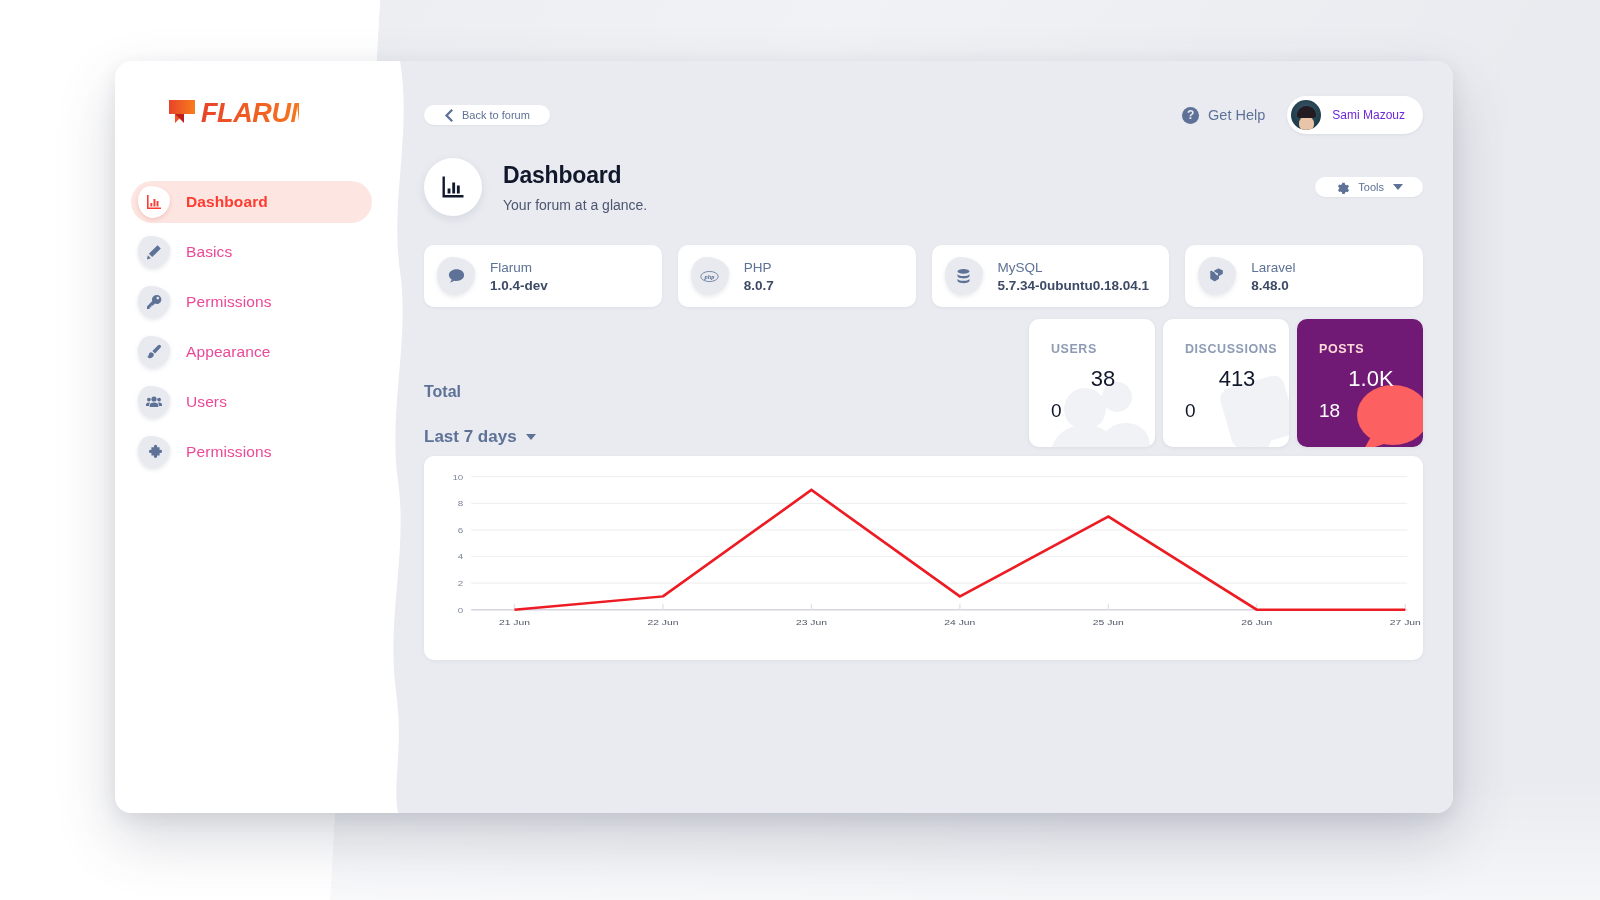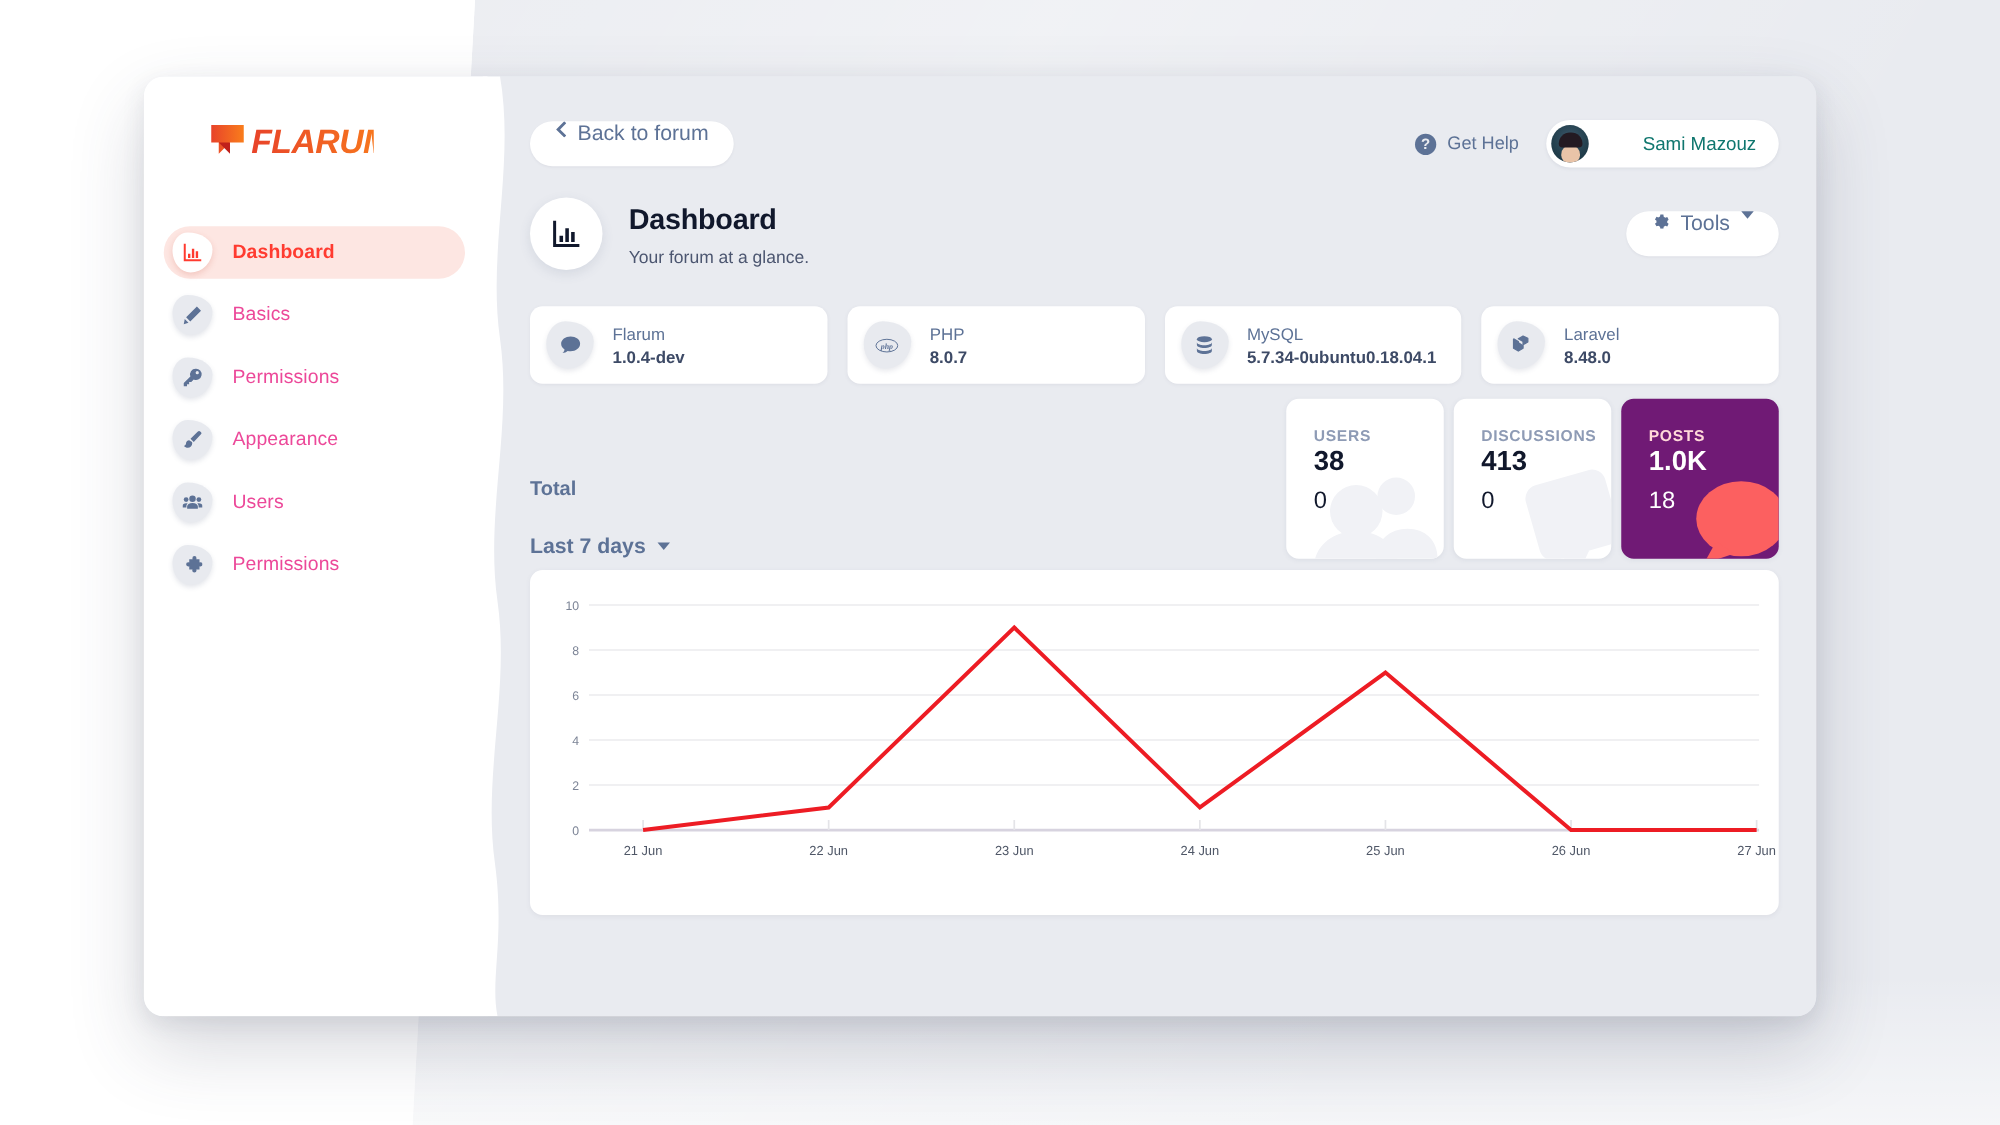--- a/index.html
+++ b/index.html
@@ -88,24 +88,24 @@
     background: #e9ebf0;
     padding: 0 30px 0 34px;
   }
 
   
   .topbar {
     display: flex; align-items: center; justify-content: space-between;
     padding-top: 35px;
   }
   .pill {
-    display: inline-flex; gap: 9px;
-    height: 36px; padding: 0 20px;
+    display: inline-flex; align-items: center; gap: 9px;
+    height: 20px; padding: 0 20px;
     border-radius: 18px; background: #ffffff;
-    color: #5d7296; font-size: 17px;
+    color: #5d7296; font-size: 11px;
     cursor: pointer; border: none; white-space: nowrap;
     box-shadow: 0 1px 2px rgba(80,90,120,0.07);
   }
   .pill svg { fill: #5d7296; }
   .topbar-right { display: flex; align-items: center; gap: 22px; }
   .gethelp {
     display: inline-flex; align-items: center; gap: 9px;
     color: #5d7296; font-size: 14.5px; cursor: pointer;
   }
   .gethelp .q {
@@ -129,21 +129,21 @@
     width: 15px; height: 15px; margin-left: -7.5px;
     border-radius: 50% 50% 45% 45%;
     background: #e9c4a8;
   }
   .avatar::after {
     content: ""; position: absolute; left: 50%; top: 20%;
     width: 19px; height: 12px; margin-left: -9.5px;
     border-radius: 9px 9px 3px 3px;
     background: #231a22;
   }
-  .userpill .uname { color: #0f766e; font-size: 15px; margin-left: 32px; }
+  .userpill .uname { color: #6d28d9; font-size: 12px; }
 
   
   .pagehead {
     display: flex; align-items: center; justify-content: space-between;
     margin-top: 24px;
   }
   .pagehead-left { display: flex; align-items: center; gap: 21px; }
   .head-icon {
     width: 58px; height: 58px; border-radius: 50%;
     background: #ffffff;
@@ -180,40 +180,40 @@
     display: flex; gap: 8px; z-index: 4;
   }
   .statcard {
     width: 126px; height: 128px;
     border-radius: 10px; background: #ffffff;
     position: relative; overflow: hidden;
     padding: 23px 0 0 22px;
     box-shadow: 0 1px 4px rgba(80,90,120,0.09);
   }
   .statcard .k { font-size: 12.5px; font-weight: bold; letter-spacing: .55px; color: #8e9bb5; position: relative; z-index: 2; }
-  .statcard .total { font-size: 22px; font-weight: bold; color: #11182c; position: relative; z-index: 2; }
+  .statcard .total { font-size: 22px; font-weight: normal; color: #11182c; margin-top: 10px; position: relative; z-index: 2; text-align: center; }
   .statcard .period { font-size: 19px; color: #11182c; margin-top: 8px; position: relative; z-index: 2; }
   .statcard.accent { background: #701a75; }
   .statcard.accent .k { color: #ffd9d9; }
   .statcard.accent .total, .statcard.accent .period { color: #ffffff; }
   .statcard .deco { position: absolute; inset: 0; z-index: 1; pointer-events: none; }
 
   
   .selectors { position: absolute; left: 34px; top: 322px; z-index: 3; }
   .sel-total { font-size: 16px; font-weight: bold; color: #5d7296; }
   .sel-period {
     margin-top: 26px; font-size: 17px; font-weight: bold; color: #5d7296;
     display: inline-flex; align-items: center; gap: 9px; cursor: pointer;
   }
   .caret { width: 0; height: 0; border-left: 5px solid transparent; border-right: 5px solid transparent; border-top: 6px solid #5d7296; }
 
   
   .chartpanel {
     position: absolute; left: 34px; right: 30px; top: 395px;
-    height: 276px; background: #ffffff; border-radius: 10px;
+    height: 204px; background: #ffffff; border-radius: 10px;
     box-shadow: 0 1px 4px rgba(80,90,120,0.07);
   }
   .chartpanel svg { display: block; width: 100%; height: 100%; }
   .tick-txt { font-family: "Liberation Sans", sans-serif; font-size: 10px; fill: #7c8496; }
   .xtick-txt { font-family: "Liberation Sans", sans-serif; font-size: 10.5px; fill: #4f5767; }
 </style>
 </head>
 <body>
 
 <div id="backdrop">

